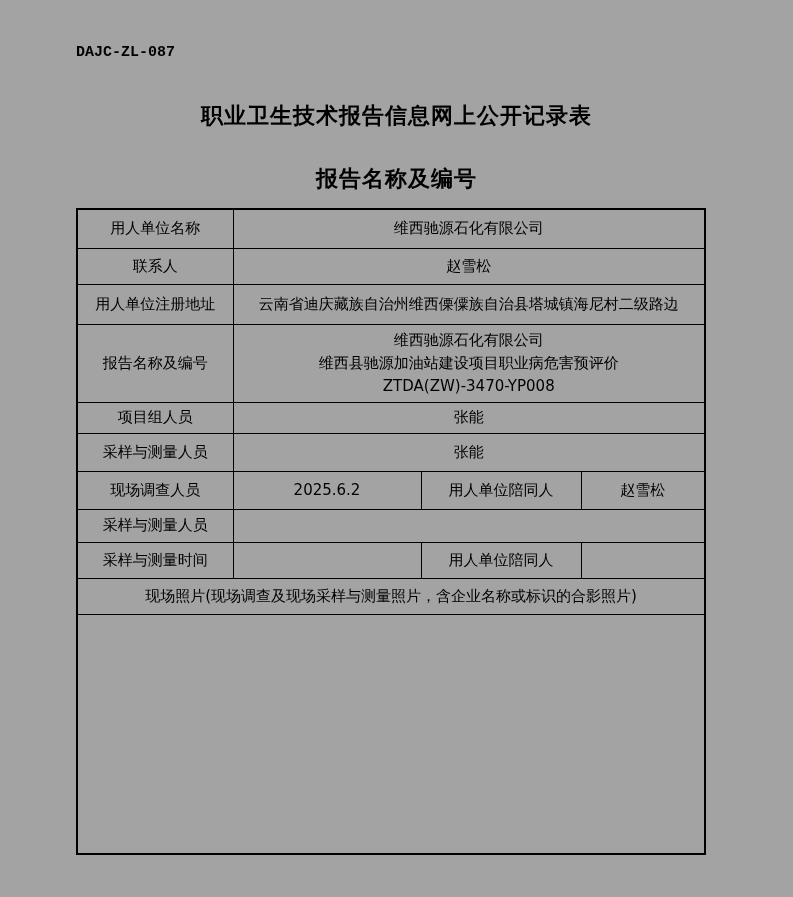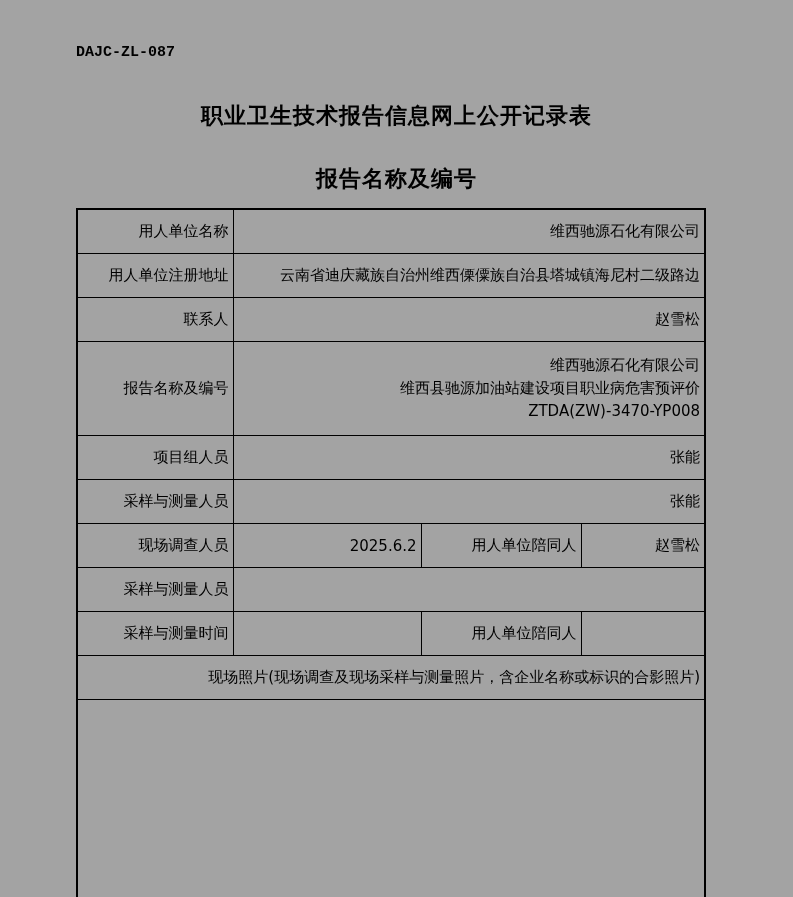--- a/index.html
+++ b/index.html
@@ -48,24 +48,24 @@
     position: absolute;
     left: 76px;
     top: 208px;
     width: 628px;
     border-collapse: collapse;
     table-layout: fixed;
     border: 2px solid #000000;
   }
   table.info-table td {
     border: 1px solid #000000;
-    text-align: right;
+    text-align: center;
     vertical-align: middle;
     font-size: 15px;
-    padding: 12px 4px;
+    padding: 4px 4px;
     overflow: hidden;
     word-break: break-all;
   }
   td.label-cell { }
   .report-line { line-height: 23px; white-space: nowrap; }
   td.photo-label-cell {
     text-align: left;
     padding: 0 1px;
     white-space: nowrap;
   }
@@ -89,28 +89,28 @@
       <col style="width:160px">
       <col style="width:124px">
     </colgroup>
 
     <tbody>
         <tr style="height:39px">
       <td class="label-cell">用人单位名称</td>
       <td colspan="3">维西驰源石化有限公司</td>
     </tr>
 
+    <tr style="height:36px">
+      <td class="label-cell">联系人</td>
+      <td colspan="3">赵雪松</td>
+    </tr>
+
     <tr style="height:40px">
       <td class="label-cell">用人单位注册地址</td>
       <td colspan="3">云南省迪庆藏族自治州维西傈僳族自治县塔城镇海尼村二级路边</td>
-    </tr>
-
-    <tr style="height:36px">
-      <td class="label-cell">联系人</td>
-      <td colspan="3">赵雪松</td>
     </tr>
 
     <tr style="height:69px">
       <td class="label-cell">报告名称及编号</td>
       <td colspan="3">
         <div class="report-line">维西驰源石化有限公司</div>
         <div class="report-line">维西县驰源加油站建设项目职业病危害预评价</div>
         <div class="report-line">ZTDA(ZW)-3470-YP008</div>
       </td>
     </tr>

